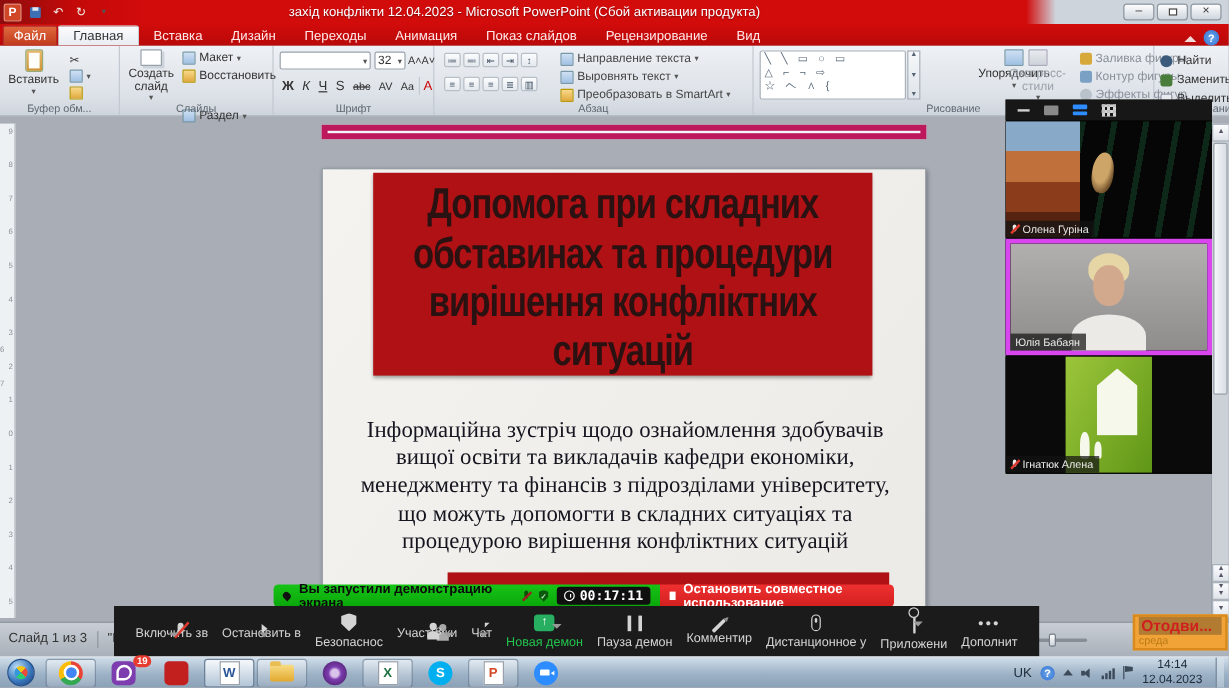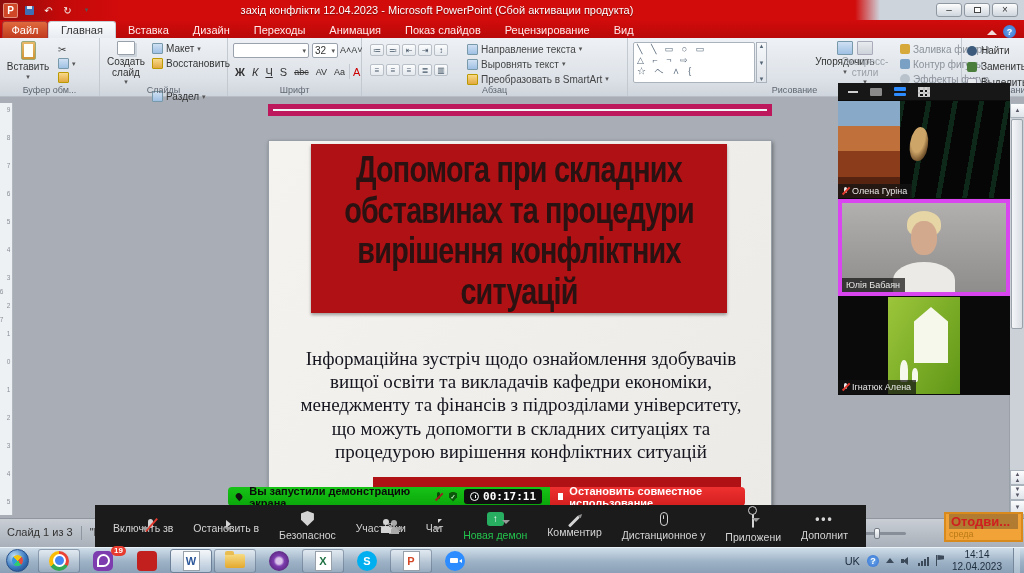--- a/index.html
+++ b/index.html
@@ -522,20 +522,24 @@
       <span class="zt-label">Чат</span>
     </div>
     <div class="zt-item">
       <span style="position:relative;">
           <span class="ic-share">↑</span>
           <span class="zt-chev"></span>
         </span>
       <span class="zt-label green">Новая демон</span>
     </div>
     <div class="zt-item">
+      <span class="ic-pause"></span>
+      <span class="zt-label">Пауза демон</span>
+    </div>
+    <div class="zt-item">
       <span class="ic-pencil"></span>
       <span class="zt-label">Комментир</span>
     </div>
     <div class="zt-item">
       <span class="ic-remote"></span>
       <span class="zt-label">Дистанционное у</span>
     </div>
     <div class="zt-item">
       <span style="position:relative;"><span class="ic-apps"></span><span class="zt-chev"></span></span>
       <span class="zt-label">Приложени</span>

